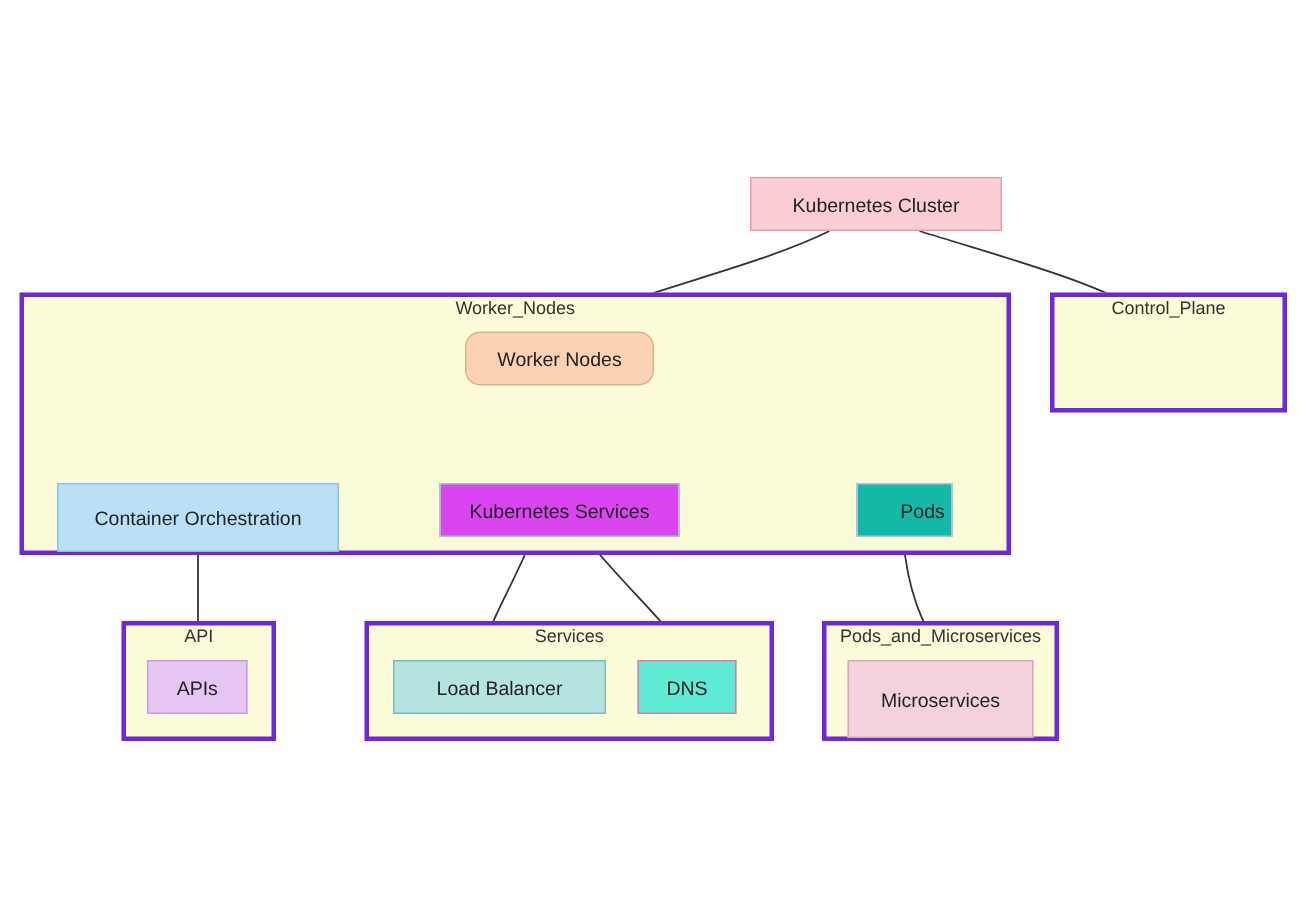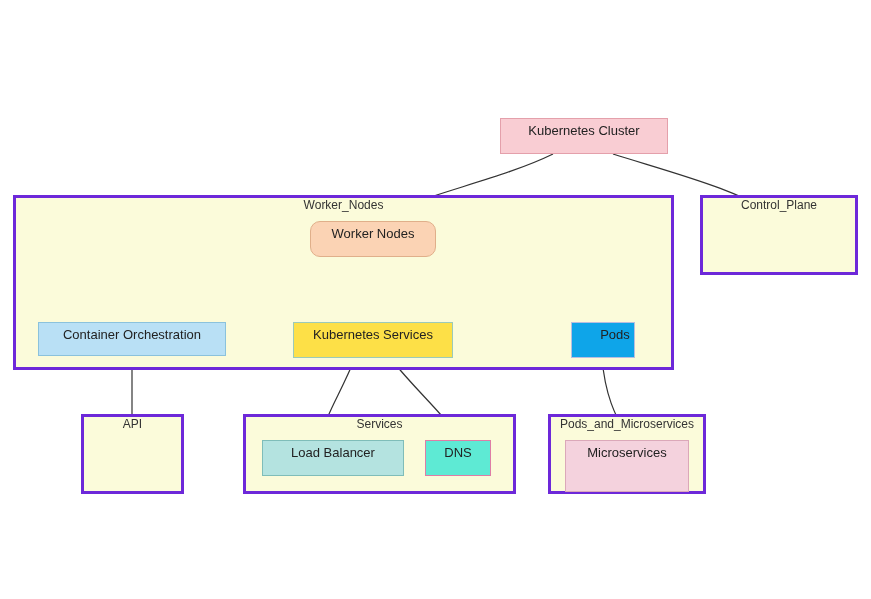--- a/index.html
+++ b/index.html
@@ -26,21 +26,21 @@
     top: -2px;
     left: 50%;
     transform: translateX(-50%);
     font-size: 12px;
     color: #333;
     padding: 2px 4px;
   }
   .node {
     position: absolute;
     display: flex;
-    align-items: flex-start;
+    align-items: center;
     justify-content: center;
     text-align: center;
     font-size: 13px;
     color: #222;
     border-width: 1px;
     border-style: solid;
     padding: 4px 8px;
   }
   svg.edges {
     position: absolute;
@@ -91,36 +91,39 @@
 
   <div class="group" style="left:700px; top:195px; width:158px; height:80px;">
     <div class="group-label">Control_Plane</div>
   </div>
 
   <div class="node" style="left:310px; top:221px; width:126px; height:36px; background:#fbd3b4; border-color:#e0af8a;border-radius:10px;">
     <span>Worker Nodes</span>
   </div>
 
 
-  <div class="node" style="left:38px; top:322px; width:188px; height:34px; background:#b9e0f5; border-color:#8bc2dc;">
+  <div class="node" style="left:38px; top:322px; width:188px; height:46px; background:#b9e0f5; border-color:#8bc2dc;">
     <span>Container Orchestration</span>
   </div>
 
-  <div class="node" style="left:293px; top:322px; width:160px; height:36px; background:#fde047; border-color:#9bcab9;">
+  <div class="node" style="left:293px; top:322px; width:160px; height:36px; background:#d946ef; border-color:#9bcab9;">
     <span>Kubernetes Services</span>
   </div>
 
-  <div class="node" style="left:571px; top:322px; width:64px; height:36px; background:#0ea5e9; border-color:#b8bedf;padding-left:32px;">
+  <div class="node" style="left:571px; top:322px; width:64px; height:36px; background:#14b8a6; border-color:#b8bedf;padding-left:32px;">
     <span>Pods</span>
   </div>
 
   <div class="group" style="left:81px; top:414px; width:103px; height:80px;">
     <div class="group-label">API</div>
   </div>
 
+  <div class="node" style="left:98px; top:440px; width:67px; height:36px; background:#e6c5f4; border-color:#c79ddb;">
+    <span>APIs</span>
+  </div>
 
   <div class="group" style="left:243px; top:414px; width:273px; height:80px;">
     <div class="group-label">Services</div>
   </div>
 
   <div class="node" style="left:262px; top:440px; width:142px; height:36px; background:#b4e3e0; border-color:#7fbdb9;">
     <span>Load Balancer</span>
   </div>
 
   <div class="node" style="left:425px; top:440px; width:66px; height:36px; background:#5eead4; border-color:#de7da6;">

